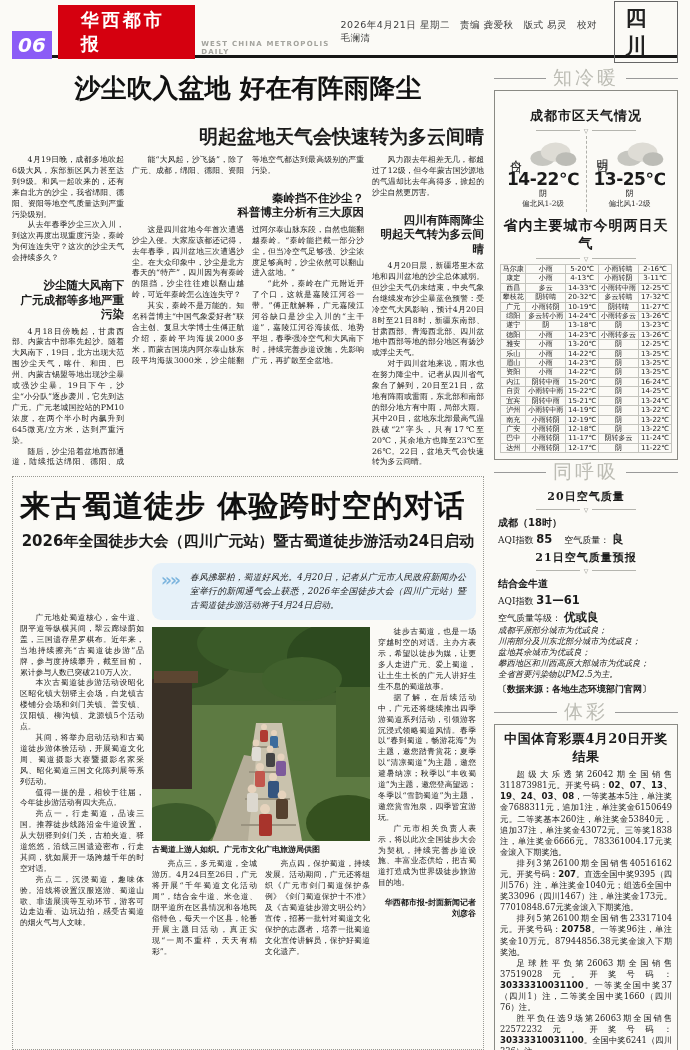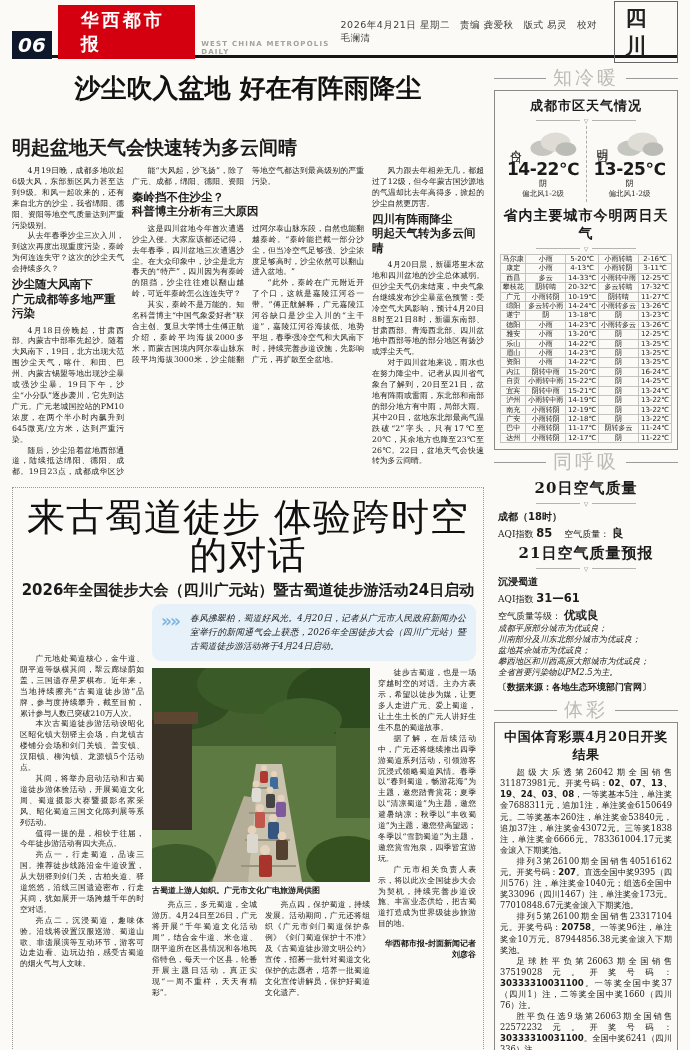--- a/index.html
+++ b/index.html
@@ -2,76 +2,76 @@
 <html><head>
 <meta charset="utf-8">
 <style>
   *{margin:0;padding:0;box-sizing:border-box}
   html,body{width:690px;height:1050px}
   body{background:#fbfaf6;color:#1b1b1b;font-family:"DejaVu Serif",serif;overflow:hidden}
   .page{padding:14px 12px 0}
   
   .hdr{display:flex;align-items:center;justify-content:space-between;height:36px}
   .hdr-left{display:flex;align-items:flex-end;gap:6px}
-  .pageno{background:#0f172a;color:#fff;font:italic 700 20px "DejaVu Sans",sans-serif;padding:2px 6px}
+  .pageno{background:#8b5cf6;color:#fff;font:italic 700 20px "DejaVu Sans",sans-serif;padding:2px 6px}
   .brand{background:#d5000f;color:#fff;font-weight:700;font-size:18px;letter-spacing:3px;padding:3px 23px;font-family:"DejaVu Serif",serif}
   .brand-en{color:#a3a39d;font:700 7px "DejaVu Sans",sans-serif;letter-spacing:1.2px;padding-bottom:3px}
   .hdr-right{display:flex;align-items:center;gap:14px}
   .dateline{font-family:"DejaVu Sans",sans-serif;font-size:9.5px;color:#3c3c3c;letter-spacing:.5px}
   .section-box{border:1px solid #666;font-weight:700;font-size:21px;letter-spacing:5px;padding:2px 5px 2px 10px;color:#222}
   .rule{border-bottom:3px solid #161616;margin-top:5px}
   
   .main{display:flex;gap:10px;margin-top:8px}
   .left{width:472px}
   .right{flex:1;min-width:0}
   
   .a1-h1{font-size:26px;font-weight:700;text-align:center;letter-spacing:0;line-height:44px;color:#111}
-  .a1-sub{font:700 19px "DejaVu Sans",sans-serif;text-align:left;margin:25px 0 5px}
+  .a1-sub{font:700 19px "DejaVu Sans",sans-serif;text-align:right;margin:14px 0 5px}
   .cols{display:flex;gap:8px;height:312px;overflow:hidden;margin-top:4px}
   .coln{width:112px}
   .colm{width:232px}
   .bodytxt p{font-size:7.8px;line-height:10.9px;text-align:justify;text-indent:2em}
-  .subhead{font:700 11.5px "DejaVu Sans",sans-serif;text-align:left;line-height:14.5px;margin:2px 0 5px;text-indent:0}
+  .subhead{font:700 11.5px "DejaVu Sans",sans-serif;text-align:right;line-height:14.5px;margin:14px 0 5px;text-indent:0}
   .twocol{column-count:2;column-gap:8px}
   .byline{font:700 8px "DejaVu Sans",sans-serif;text-align:right;margin-top:8px}
   
   .a2box{border:1px dotted #9a9a94;margin-top:9px;padding:10px 7px 6px;height:574px;overflow:hidden}
-  .a2-h1{font-size:38px;font-weight:400;text-align:center;letter-spacing:1px;line-height:38px;color:#111}
-  .a2-sub{font:700 15px "DejaVu Sans",sans-serif;text-align:center;margin:7px 0 4px}
+  .a2-h1{font-size:30px;font-weight:700;text-align:left;letter-spacing:1px;line-height:38px;color:#111}
+  .a2-sub{font:700 15px "DejaVu Sans",sans-serif;text-align:center;margin:7px 0 12px}
   .a2grid{display:flex;gap:8px}
   .a2c1{width:124px;padding-top:50px}
   .a2right{flex:1;display:flex;flex-direction:column;min-width:0}
   .lead{background:#e6f1f9;border-radius:9px;padding:8px 10px 8px 38px;position:relative;font-size:8.8px;line-height:13.8px;font-style:italic;text-align:justify}
   .lead .chev{position:absolute;left:9px;top:7px;color:#7db5de;font:700 17px "DejaVu Sans",sans-serif;letter-spacing:-2px;font-style:normal}
   .a2midrow{display:flex;gap:8px;margin-top:7px;flex:1;min-height:0}
   .photo-wrap{width:218px}
   .photo{display:block;width:218px;height:214px}
   .caption{font:700 8px "DejaVu Sans",sans-serif;line-height:11px;margin-top:3px;text-align:justify}
   .c23{column-count:2;column-gap:8px;height:168px;overflow:hidden;margin-top:4px}
   .a2c4{width:112px}
   
   .sb-label{display:flex;align-items:center;justify-content:center;gap:7px;color:#bcbcb4;font-size:19px;letter-spacing:3px;height:24px}
   .sb-label::before,.sb-label::after{content:"";height:1px;background:#999;flex:1}
   .sb-box{border:1px solid #8a8a84;padding:4px 5px 2px}
-  .wtitle{font-weight:700;font-size:13px;text-align:center;letter-spacing:1px;margin-top:2px}
+  .wtitle{font-weight:700;font-size:13px;text-align:center;letter-spacing:1px;margin-top:12px}
   .orn{display:flex;align-items:center;justify-content:center;color:#8a8a84;font-size:6px;margin:2px 0}
   .orn::before,.orn::after{content:"";height:1px;background:#b5b5af;flex:0 0 44px;margin:0 4px}
   .halves{display:flex;margin-top:1px}
   .half{width:50%;text-align:center;padding:2px 0 4px}
   .half + .half{border-left:1px dashed #b0b0aa}
   .half-top{display:flex;align-items:center;justify-content:center;gap:3px}
   .daylabel{writing-mode:vertical-rl;font-size:12px;letter-spacing:3px;color:#2a2a2a}
   .temp{font:700 17px "DejaVu Sans",sans-serif;letter-spacing:-.5px;margin-top:1px}
   .cond{font-size:8px;line-height:10px}
   .wind{font-size:7.5px;color:#333;line-height:9px}
   .ttitle{font-weight:700;font-size:14px;text-align:center;letter-spacing:1px;margin:5px 0 0}
   table.wt{width:100%;border-collapse:collapse;margin:2px 0 4px}
   .wt td{border:1px solid #c4c4be;font-family:"DejaVu Sans",sans-serif;font-size:7px;line-height:8.4px;text-align:center;padding:0 1px;color:#222}
   .s2{padding:2px 4px 4px}
-  .sqtitle{font-weight:700;font-size:15px;text-align:center;letter-spacing:1px;margin-top:3px}
+  .sqtitle{font-weight:700;font-size:11px;text-align:center;letter-spacing:1px;margin-top:3px}
   .boldlbl{font:700 10px "DejaVu Sans",sans-serif;margin-top:3px}
   .aqiline{font-size:9px;margin-top:2px}
   .aqiline b{font:700 11.5px "DejaVu Sans",sans-serif}
   .itlines div{font-size:8.4px;line-height:11px;font-style:italic}
   .source{font:700 9px "DejaVu Sans",sans-serif;margin-top:3px}
   .lot{padding:3px 5px;height:404px;overflow:hidden}
   .lot-title{font-weight:700;font-size:13px;text-align:center;letter-spacing:.5px;margin:2px 0 3px}
   .lot p{font-size:8.3px;line-height:11.1px;text-align:justify;text-indent:2em}
   .lot b{font-family:"DejaVu Sans",sans-serif;font-size:8.6px}
 </style>
@@ -417,21 +417,21 @@
         <div class="orn">▽</div>
         <div class="boldlbl">成都（18时）</div>
         <div class="aqiline">
           <span>AQI指数</span>
           <b>85</b>　
           <span>空气质量：</span>
           <b>良</b>
         </div>
         <div class="sqtitle">21日空气质量预报</div>
         <div class="orn">▽</div>
-        <div class="boldlbl">沉浸蜀道</div>
+        <div class="boldlbl">结合金牛道</div>
         <div class="aqiline">
           <span>AQI指数</span>
           <b>31—61</b>
         </div>
         <div class="aqiline">
           <span>空气质量等级：</span>
           <b>优或良</b>
         </div>
         <div class="itlines">
             <div>成都平原部分城市为优或良；</div>

